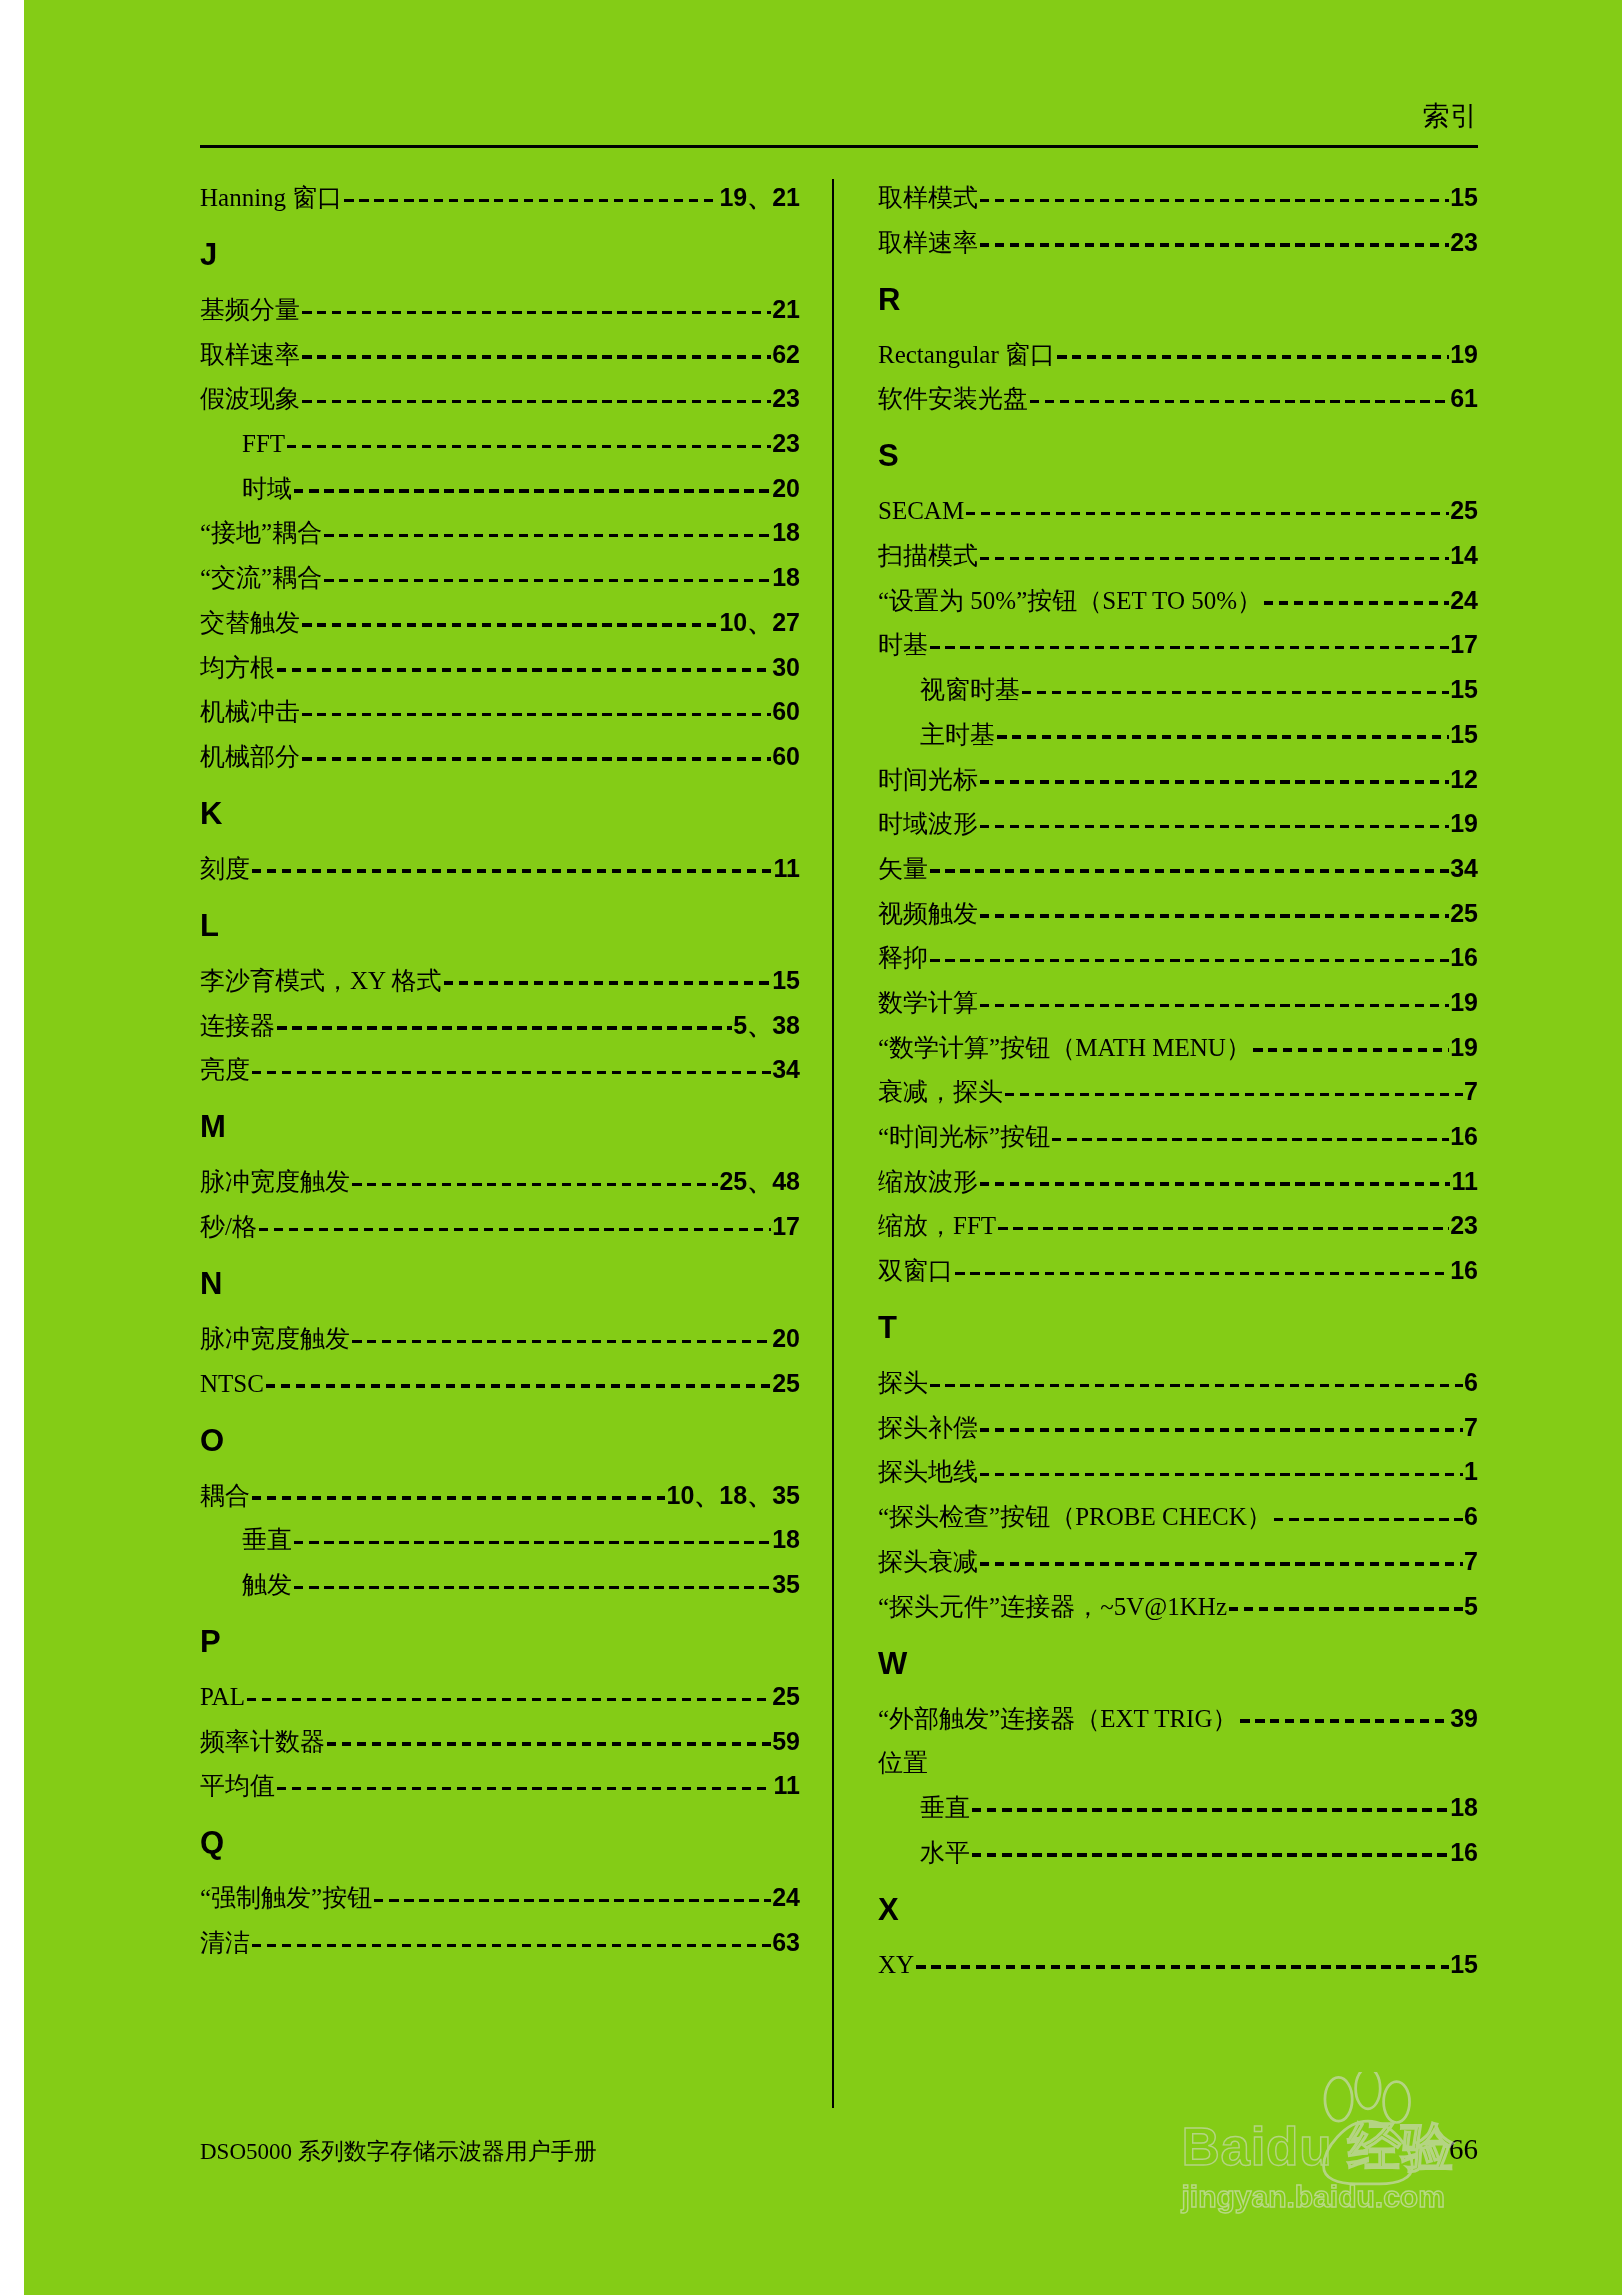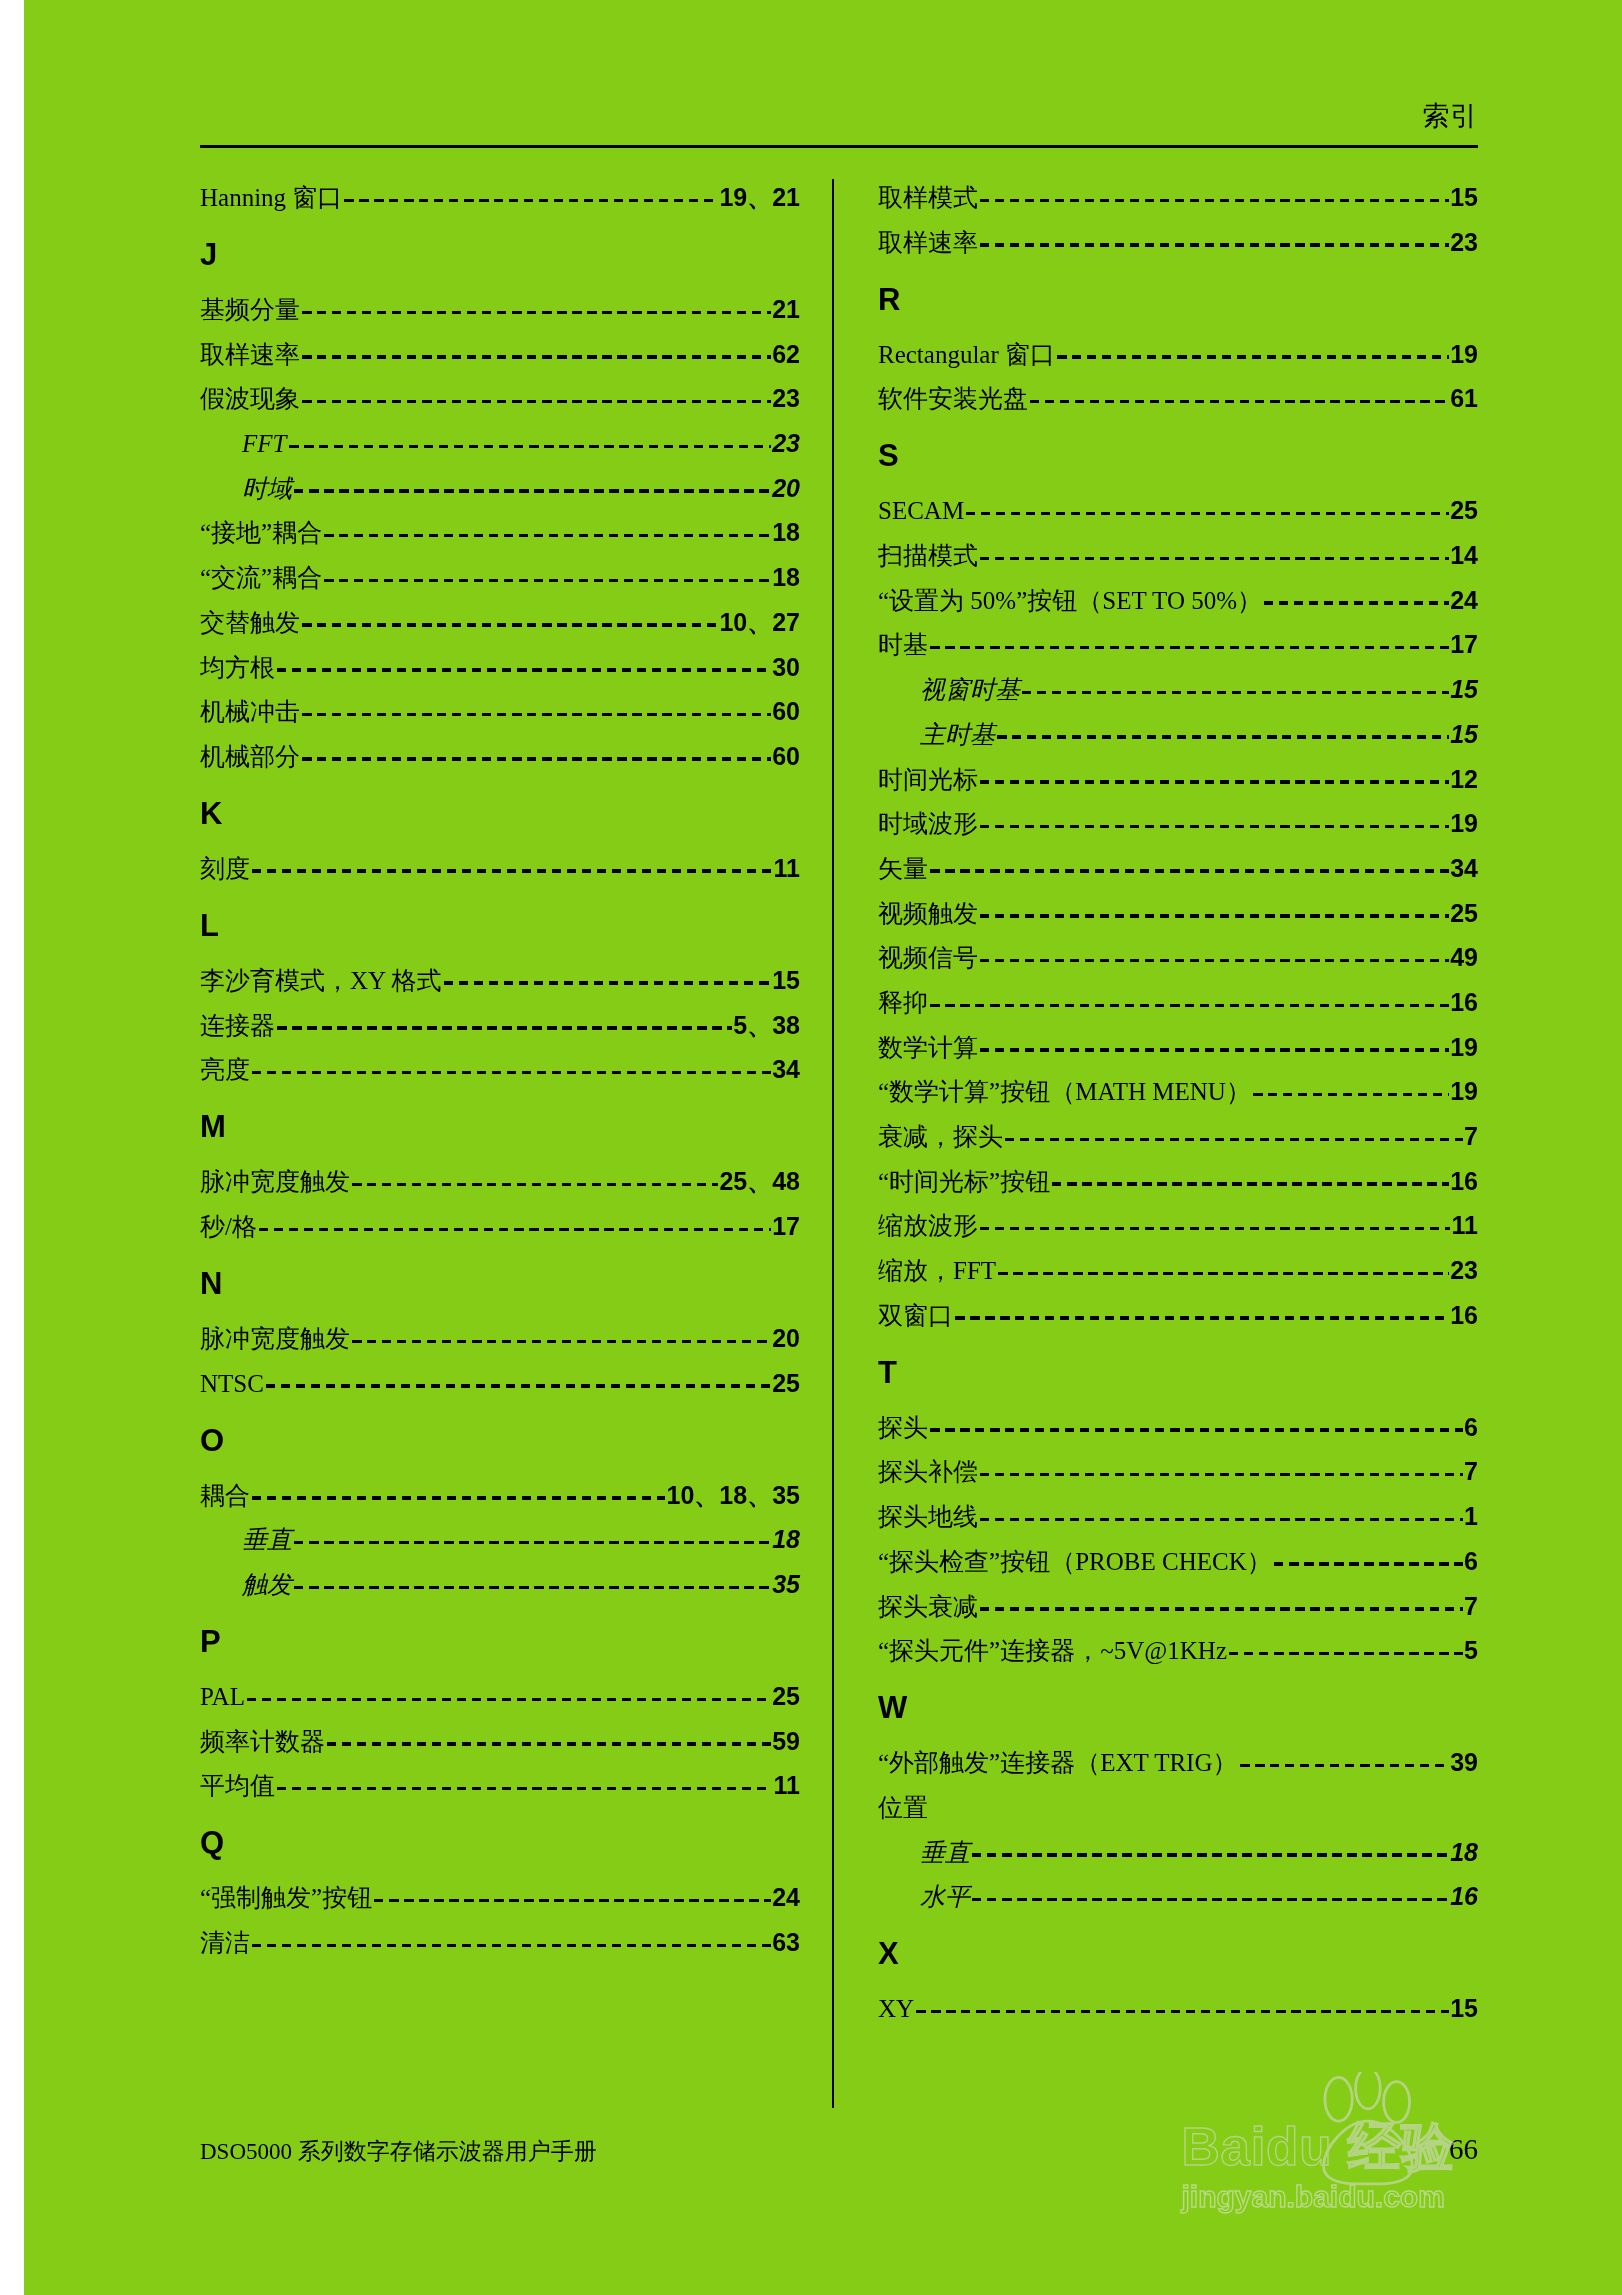--- a/index.html
+++ b/index.html
@@ -77,21 +77,21 @@
   }
 
   .entry {
     display: flex;
     align-items: baseline;
     font-size: 25px;
     line-height: 1;
     margin-bottom: 15.7px;
     white-space: nowrap;
   }
-  .entry.indent { padding-left: 42px; font-style: italic; }
+  .entry.indent { padding-left: 42px; }
 
   .entry-label {
     flex: 0 0 auto;
     padding-right: 1.4px;
   }
   .entry-leader {
     flex: 1 1 auto;
     position: relative;
     height: 1em;
     overflow: hidden;
@@ -412,25 +412,20 @@
         </div>
         <div class="entry">
           <span class="entry-label">矢量</span>
           <span class="entry-leader"></span>
           <span class="entry-page">34</span>
         </div>
         <div class="entry">
           <span class="entry-label">视频触发</span>
           <span class="entry-leader"></span>
           <span class="entry-page">25</span>
-        </div>
-        <div class="entry">
-          <span class="entry-label">视频信号</span>
-          <span class="entry-leader"></span>
-          <span class="entry-page">49</span>
         </div>
         <div class="entry">
           <span class="entry-label">释抑</span>
           <span class="entry-leader"></span>
           <span class="entry-page">16</span>
         </div>
         <div class="entry">
           <span class="entry-label">数学计算</span>
           <span class="entry-leader"></span>
           <span class="entry-page">19</span>

